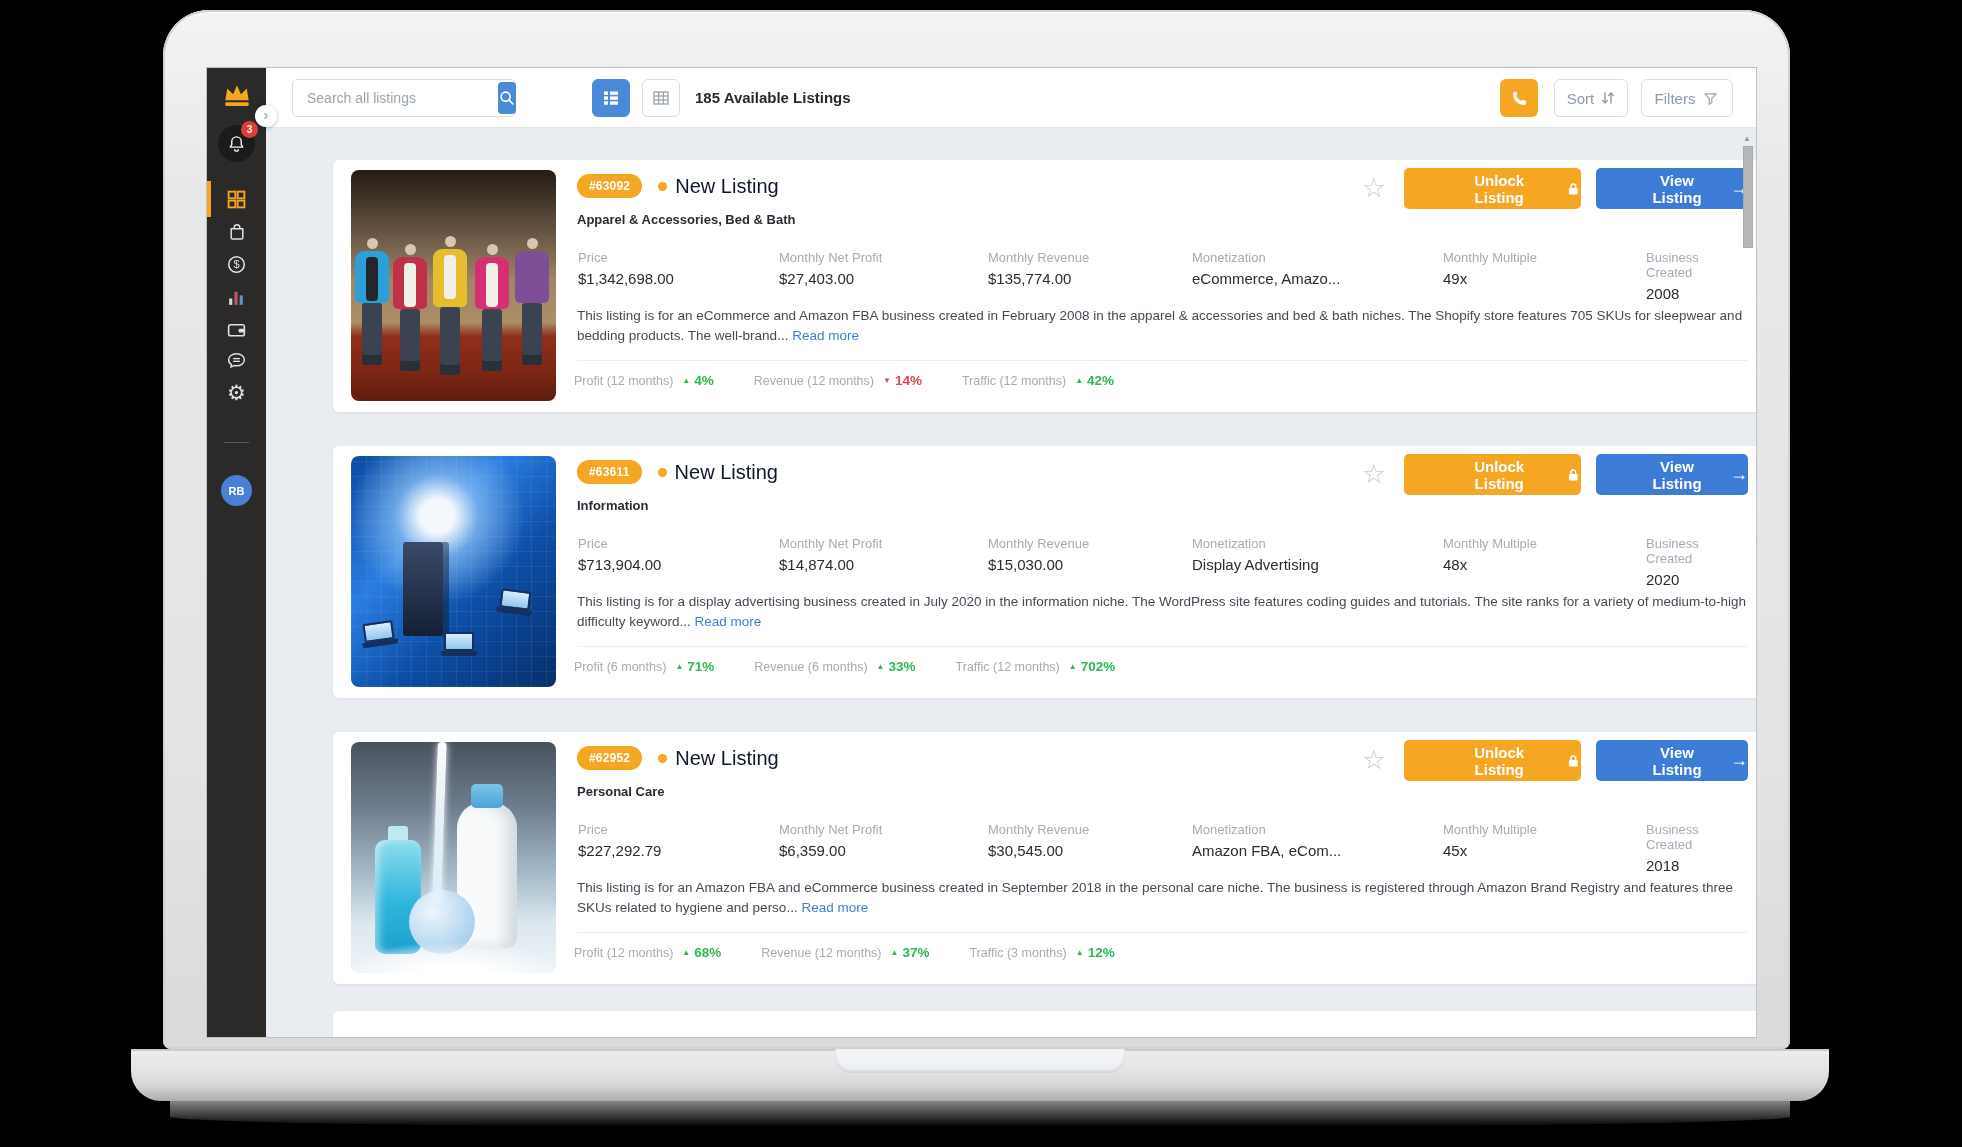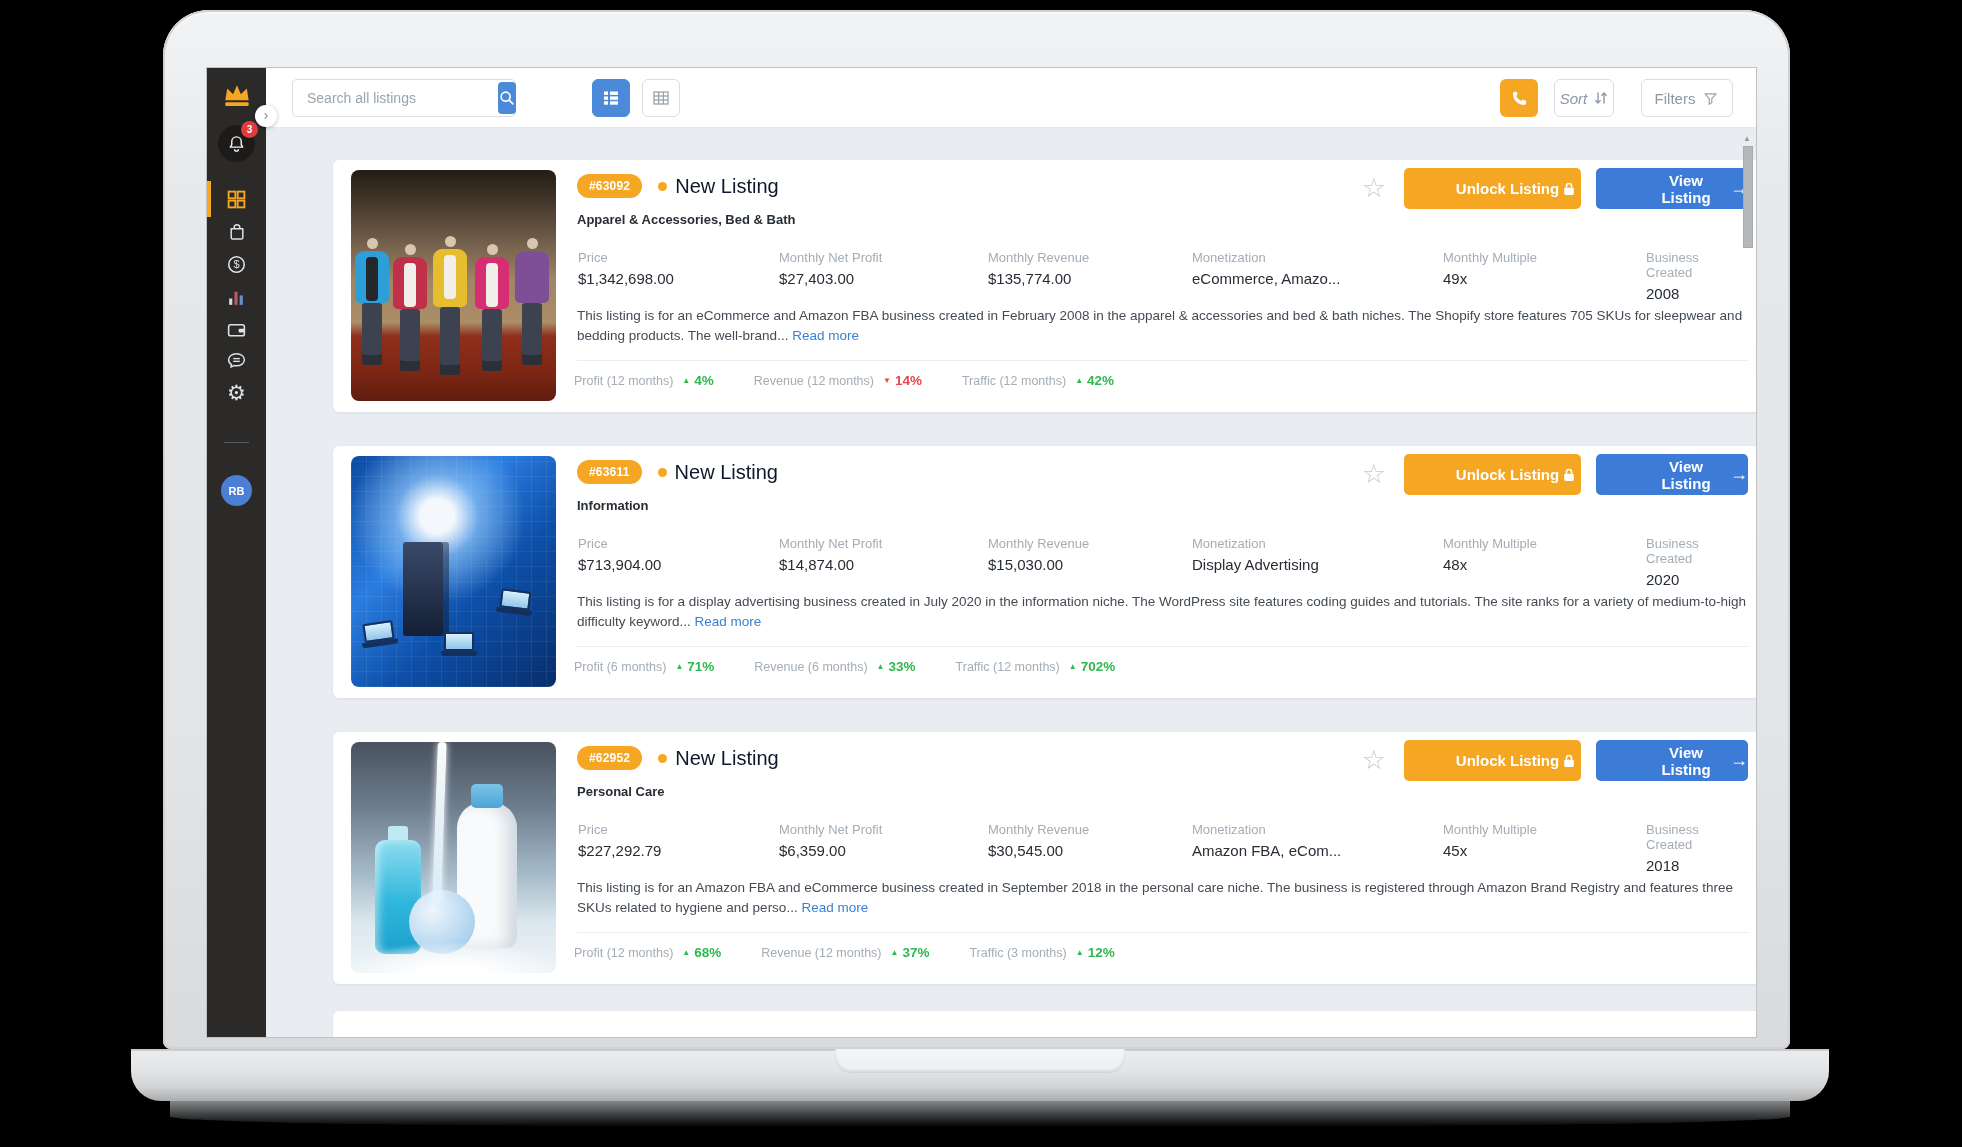--- a/index.html
+++ b/index.html
@@ -55,21 +55,21 @@
   .toggle { position:absolute; top:11px; width:38px; height:38px; border-radius:6px; border:1px solid #d8dee3;
     background:#fff; display:flex; align-items:center; justify-content:center; }
   .toggle.active { background:#4a8ad8; border-color:#4a8ad8; }
   .listing-count { position:absolute; left:429px; top:0; height:60px; line-height:60px; font-size:15px;
     font-weight:bold; color:#242a30; }
   .phone-btn { position:absolute; left:1234px; top:11px; width:38px; height:38px; border:none; border-radius:6px;
     background:#f5a623; display:flex; align-items:center; justify-content:center; }
   .pill-btn { position:absolute; top:11px; height:38px; border:1px solid #d8dee3; border-radius:6px; background:#fff;
     color:#8d99a5; font-size:15px; display:flex; align-items:center; justify-content:center; gap:7px;
     font-family:"Liberation Sans", sans-serif; }
-  .sort-btn { left:1288px; width:60px;font-style:italic; }
+  .sort-btn { left:1288px; width:74px; }
   .filters-btn { left:1375px; width:92px; }
 
   
   .content { position:absolute; left:59px; top:60px; width:1490px; height:909px; overflow:hidden;margin-left:44px; }
   .card { position:absolute; left:23px; width:1431px; height:252px; background:#fff; border-radius:6px;
     box-shadow:0 1px 3px rgba(40,50,60,.08); }
   .card.partial { height:60px; }
   .thumb { position:absolute; left:18px; top:10px; width:205px; height:231px; border-radius:8px; overflow:hidden; }
 
   .card-main { position:absolute; left:244px; top:0; width:1171px; height:100%; }
@@ -92,21 +92,21 @@
   .tri { font-size:8px; margin-right:4px; }
   .tri[data-dir="up"]::before { content:"▲"; color:#2eb94e; }
   .tri[data-dir="down"]::before { content:"▼"; color:#e4474d; }
   .pct { font-size:13.5px; font-weight:bold; }
   .pct[data-dir="up"] { color:#2eb94e; }
   .pct[data-dir="down"] { color:#e4474d; }
 
   .card-actions { position:absolute; right:16px; top:8px; display:flex; align-items:center; }
   .star { font-size:27px; color:#c6ccd2; margin-right:18px; line-height:1; cursor:pointer; }
   .btn { height:41px; border:none; border-radius:5px; color:#fff; font-size:15px; font-weight:bold;
-    display:flex; align-items:center; justify-content:center; gap:2px; font-family:"Liberation Sans", sans-serif;padding-left:48px; }
+    display:flex; align-items:center; justify-content:center; gap:20px; font-family:"Liberation Sans", sans-serif;padding-left:48px; }
   .btn-unlock { width:177px; background:#f5a623; margin-right:15px; }
   .btn-view { width:152px; background:#3d7cd6;text-align:center; }
   .btn-view .arr { font-size:18px; font-weight:normal; }
 
   
   .scroll-up { position:absolute; right:5px; top:66px; font-size:8px; color:#97999b; }
   .scroll-thumb { position:absolute; right:3px; top:78px; width:10px; height:102px; background:#b5b7b9;
     border:1px solid #a8aaac; }
 
   
@@ -244,20 +244,21 @@
     <div class="toggle" style="left:376px;">
       <svg width="20" height="20" viewBox="0 0 20 20">
         <rect x="3" y="4" width="14" height="12" fill="none" stroke="#9aa2aa" stroke-width="1.3"></rect>
         <line x1="3" y1="8" x2="17" y2="8" stroke="#9aa2aa" stroke-width="1.3"></line>
         <line x1="3" y1="12" x2="17" y2="12" stroke="#9aa2aa" stroke-width="1.3"></line>
         <line x1="7.7" y1="4" x2="7.7" y2="16" stroke="#9aa2aa" stroke-width="1.3"></line>
         <line x1="12.4" y1="4" x2="12.4" y2="16" stroke="#9aa2aa" stroke-width="1.3"></line>
       </svg>
     </div>
 
+    <div class="listing-count">185 Available Listings</div>
 
     <button class="phone-btn">
       <svg width="19" height="19" viewBox="0 0 20 20">
         <path d="M5.2 3 C4.1 3 3.2 3.9 3.2 5 c0 6.8 5 11.8 11.8 11.8 c1.1 0 2-.9 2-2 v-2.2 l-3.6-1.5 -1.5 1.5 c-2.4-1-4.4-3-5.4-5.4 l1.5-1.5 L6.9 3 z" fill="#fff"></path>
       </svg>
     </button>
     <button class="pill-btn sort-btn">
       <span>Sort</span>
       <svg width="14" height="16" viewBox="0 0 14 16">
         <path d="M4 3 v10 M4 13 l-2.2-2.4 M4 13 l2.2-2.4" fill="none" stroke="#8d99a5" stroke-width="1.4" stroke-linecap="round"></path>

